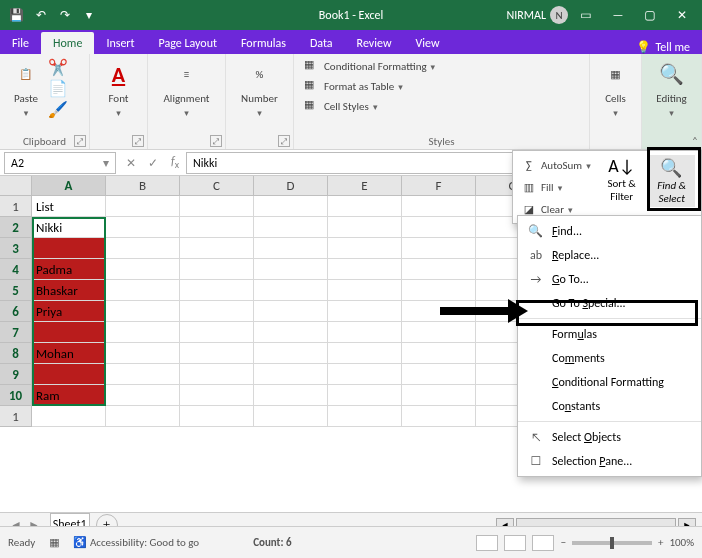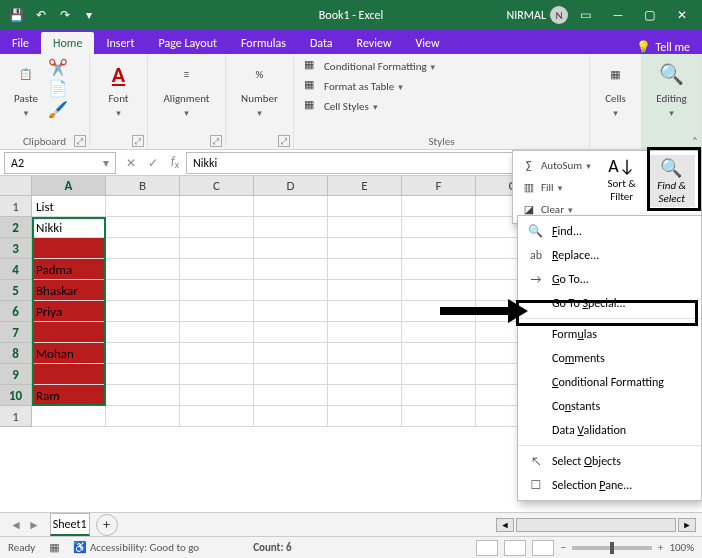--- a/index.html
+++ b/index.html
@@ -52,21 +52,21 @@
   
   .sheettabs { position:absolute; left:0; right:0; bottom:22px; height:24px; background:#f3f3f3; border-top:1px solid #ccc; display:flex;align-items:center; font-size:12px;}
   .sheettabs .nav { display:flex; gap:6px; padding:0 10px; color:#888;}
   .sheettabs .tab { padding:3px 2px; background:#fff; border:1px solid #bbb; border-bottom:2px solid #1E6F42; cursor:pointer;}
   .sheettabs .addsheet { width:22px;height:22px;border:1px solid #bbb;border-radius:50%;margin-left:6px;display:flex;align-items:center;justify-content:center;cursor:pointer;}
   .sheettabs .hscroll { margin-left:auto; display:flex; align-items:center; gap:2px; padding-right:6px;}
   .sheettabs .sbtn { width:18px;height:14px;border:1px solid #aaa;background:#e6e6e6;cursor:pointer;display:flex;align-items:center;justify-content:center;font-size:9px;}
   .sheettabs .strack { width:160px;height:14px;border:1px solid #aaa;background:#e6e6e6;}
 
   
-  .statusbar { position:absolute; bottom:0; left:0; right:0; height:22px; background:#f3f3f3; border-top:1px solid #ccc; display:flex; align-items:center; font-size:11px; color:#555; padding:0 8px; gap:14px;}
+  .statusbar { position:absolute; bottom:0; left:0; right:0; height:32px; background:#f3f3f3; border-top:1px solid #ccc; display:flex; align-items:center; font-size:11px; color:#555; padding:0 8px; gap:14px;}
   .statusbar .right { margin-left:auto; display:flex; align-items:center; gap:6px;}
   .viewbtn { width:22px;height:16px; border:1px solid #bbb; background:#fff; cursor:pointer;}
   .zoomtrack { width:80px;height:4px;background:#bbb; position:relative;}
   .zoomthumb { position:absolute; left:38px; top:-4px; width:4px;height:12px;background:#555;}
 
   
   .editingpanel { position:absolute; top:150px; right:0; width:190px; background:#fff; border:1px solid #bfbfbf; box-shadow:2px 4px 8px rgba(0,0,0,0.25); z-index:20; font-size:12px;}
   .editingpanel .iconsq { width:16px;height:16px;display:flex;align-items:center;justify-content:center;}
   .findbox { position:absolute; top:147px; right:1px; width:54px; height:64px; border:3px solid #000; z-index:25; pointer-events:none;}
   .editingpanel .toprow { display:flex; padding:4px; gap:6px; align-items:flex-start;}
@@ -385,24 +385,20 @@
       <span>Co<span class="und">m</span>ments</span>
     </div>
   <div class="mi">
       <span class="mic"></span>
       <span><span class="und">C</span>onditional Formatting</span>
     </div>
   <div class="mi">
       <span class="mic"></span>
       <span>Co<span class="und">n</span>stants</span>
     </div>
-  <div class="mi">
-      <span class="mic"></span>
-      <span>Data <span class="und">V</span>alidation</span>
-    </div>
   <hr>
   <div class="mi">
       <span class="mic">↖</span>
       <span>Select <span class="und">O</span>bjects</span>
     </div>
   <div class="mi">
       <span class="mic">☐</span>
       <span>Selection <span class="und">P</span>ane...</span>
     </div>
 </div>

